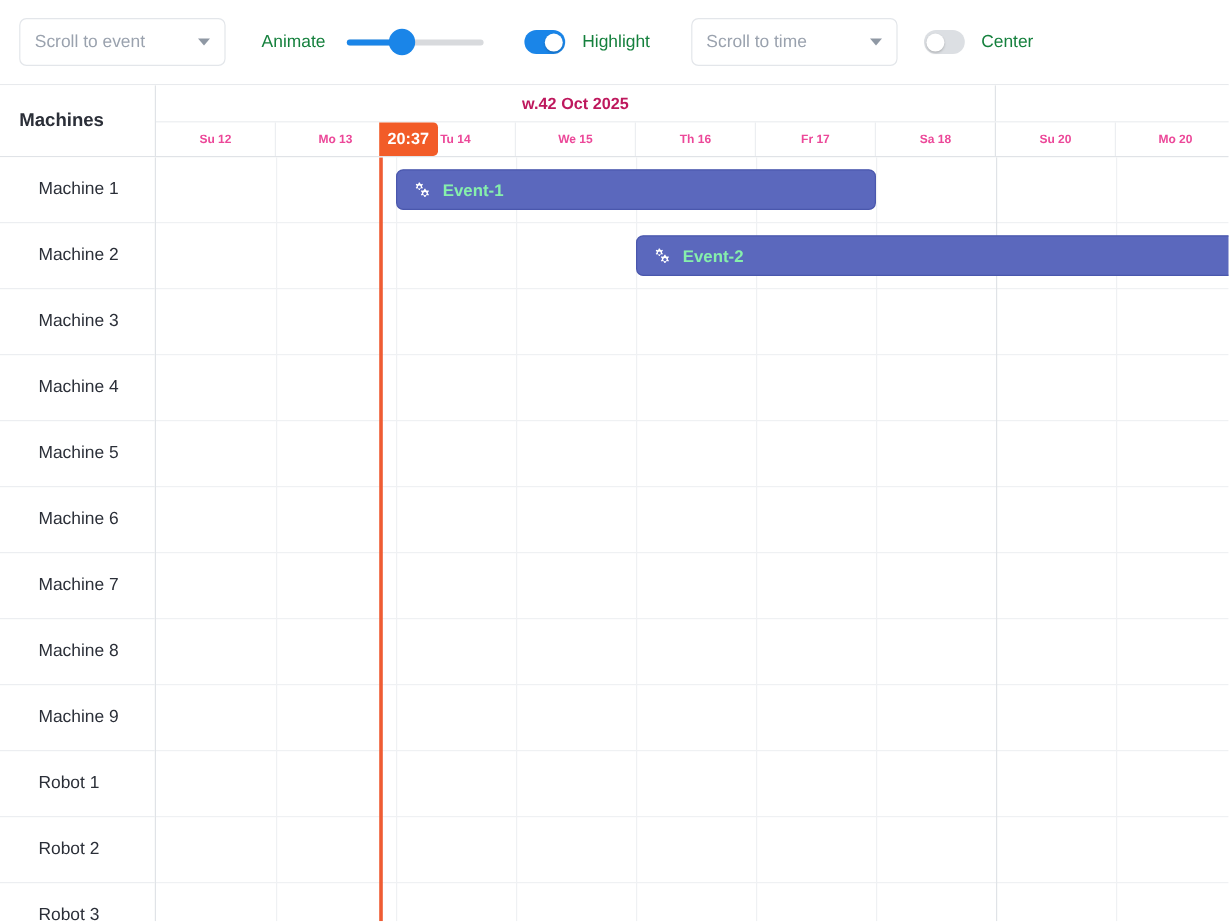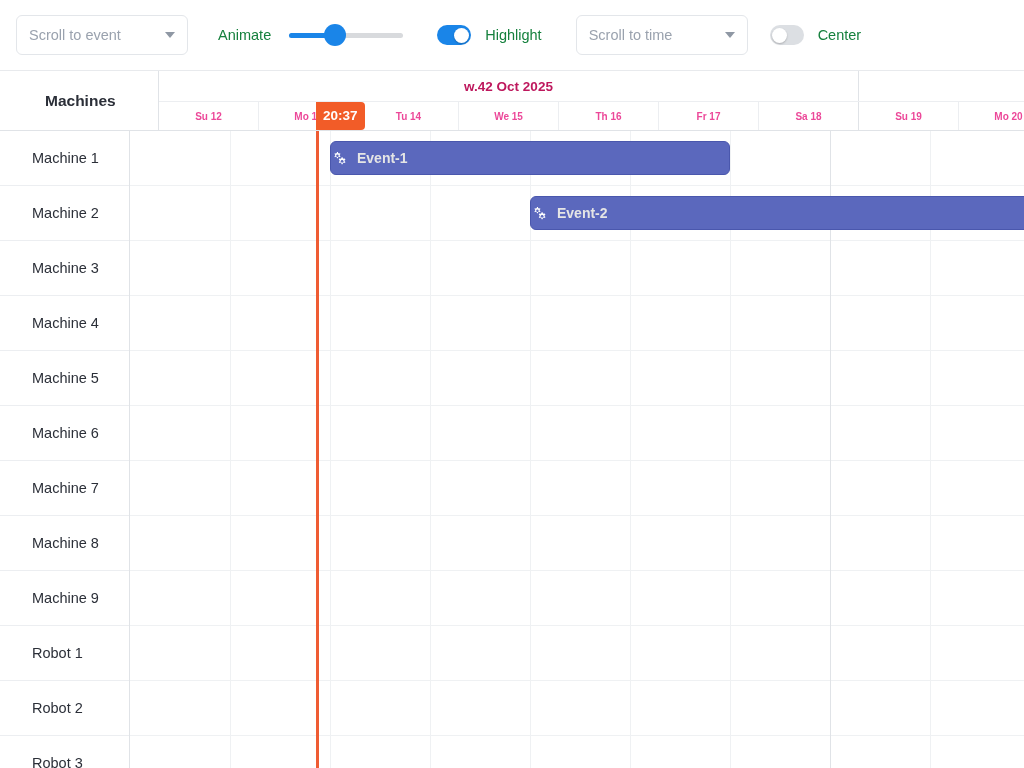--- a/index.html
+++ b/index.html
@@ -137,21 +137,20 @@
     overflow: hidden;
   }
 
   .sched-header {
     height: 60px;
     display: flex;
     position: relative;
     box-sizing: border-box;
     border-bottom: 1px solid #e0e3e7;
     background: #fff;
-    padding-left: 29px;
   }
 
   .corner {
     width: 130px;
     min-width: 130px;
     border-right: 1px solid #e0e3e7;
     display: flex;
     align-items: center;
     padding-left: 16px;
     box-sizing: border-box;
@@ -263,23 +262,24 @@
   .events-layer {
     position: absolute;
     inset: 0;
   }
   .event {
     position: absolute;
     height: 34px;
     border-radius: 6px;
     background: #5b68bd;
     border: 1px solid #4a57ad;
-    color: #e5e5e5;
-    display: flex;
-    align-items: center;
+    color: #86efac;
+    display: flex;
+    align-items: center;
+    padding-left: 12px;
     box-sizing: border-box;
     font-size: 14px;
     font-weight: 700;
     gap: 9px;
     overflow: hidden;
     white-space: nowrap;
   }
   .gears-icon { flex: none; display: block; }
 
   
@@ -364,21 +364,21 @@
             <div class="week-cell" style="width: 200px; min-width: 200px;"></div>
           </div>
         <div class="day-row" id="day-row">
             <div class="day-cell">Su 12</div>
             <div class="day-cell">Mo 13</div>
             <div class="day-cell">Tu 14</div>
             <div class="day-cell">We 15</div>
             <div class="day-cell">Th 16</div>
             <div class="day-cell">Fr 17</div>
             <div class="day-cell week-end-border">Sa 18</div>
-            <div class="day-cell">Su 19</div>
+            <div class="day-cell">Su 20</div>
             <div class="day-cell week-end-border">Mo 20</div>
           </div>
       </div>
       <div class="time-badge" id="time-badge" style="left: 316px; top: 31px;">20:37</div>
     </div>
 
     <div class="body-wrap">
       <div class="res-col" id="res-col">
           <div class="res-row">Machine 1</div>
           <div class="res-row">Machine 2</div>

